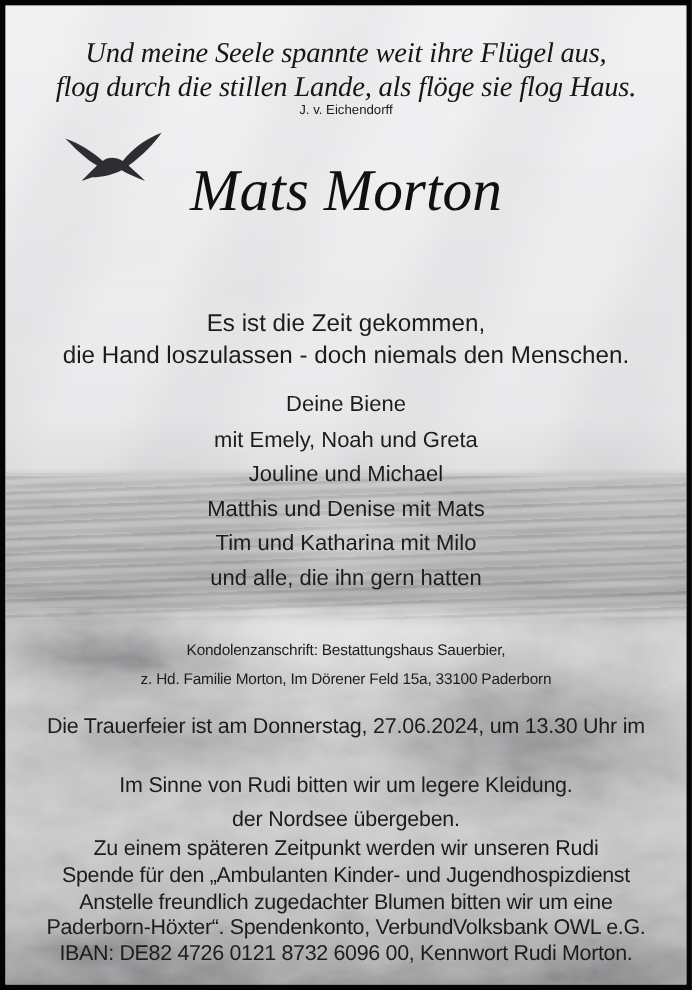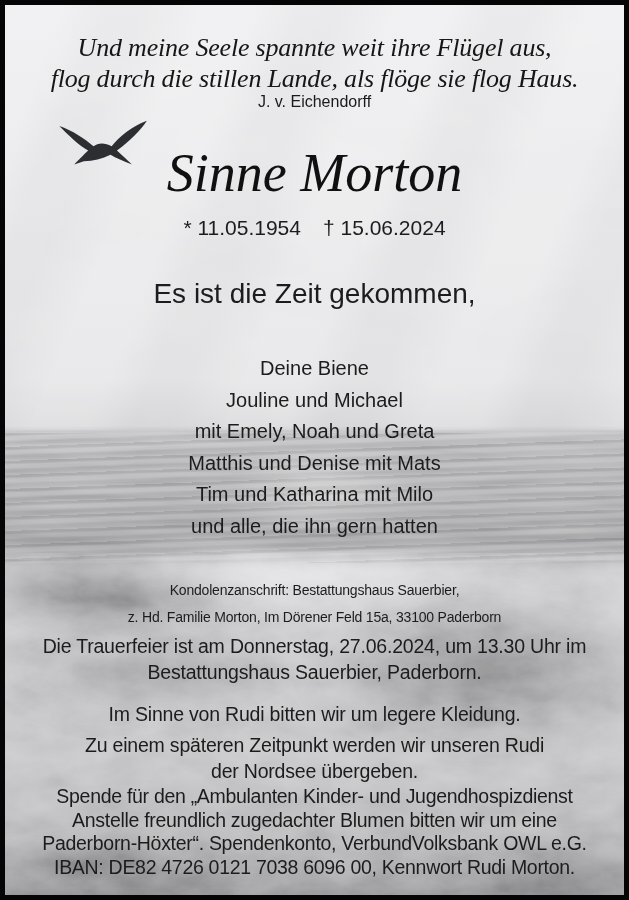--- a/index.html
+++ b/index.html
@@ -65,29 +65,29 @@
   .p-botBand {left:0;top:862px;width:619px;height:40px;border-radius:0;filter:blur(6px);
               background:linear-gradient(180deg,rgba(80,80,84,0),rgba(80,80,84,.30));}
   svg.texture{
     position:absolute;left:0;top:0;width:619px;height:890px;
     mix-blend-mode:overlay;opacity:.55;pointer-events:none;
   }
   
   .tx{position:absolute;left:0;width:619px;text-align:center;}
   .serif-it{font-family:"Liberation Serif", serif;font-style:italic;}
   .poem{top:27px;font-size:26px;line-height:31px;letter-spacing:-0.2px;color:#161616;}
-  .attribution{top:88px;font-size:16px;color:#1a1a1a;}
+  .attribution{top:88px;font-size:12px;color:#1a1a1a;}
   .bird{position:absolute;left:50px;top:106px;width:94px;height:62px;}
   .name{top:138px;font-size:54px;line-height:60px;font-weight:normal;margin:0;color:#101010;}
   .dates{top:211px;font-size:21px;}
   .dates .gap{display:inline-block;width:22px;}
-  .message{top:274px;font-size:28px;line-height:29px;}
+  .message{top:274px;font-size:22px;line-height:29px;}
   .mourners{top:348px;font-size:20px;line-height:31.5px;}
   .condolence{top:572px;font-size:14px;line-height:27px;letter-spacing:-0.2px;}
-  .funeral{top:628px;font-size:19.5px;line-height:26px;letter-spacing:-0.2px;}
+  .funeral{top:642px;font-size:19.5px;line-height:26px;letter-spacing:-0.2px;}
   .dress{top:698px;font-size:19.5px;letter-spacing:-0.2px;}
   .burial{top:727px;font-size:19.5px;line-height:26px;letter-spacing:-0.2px;}
   .donation{top:780px;font-size:19.5px;line-height:23.5px;letter-spacing:-0.3px;}
 </style>
 </head>
 <body>
 
 <div class="card">
 
   <div class="bg"></div>
@@ -145,56 +145,53 @@
          C 60 18, 72 8, 86 3
          C 80 12, 70 22, 58 31
          C 63 36, 68 40, 72 44
          C 64 41, 57 38, 52 35
          C 44 39, 36 41, 27 41
          L 18 44
          C 24 38, 28 34, 31 31
          C 22 26, 12 16, 4 8 Z"></path>
   </svg>
 
-  <h1 class="tx name serif-it">Sinne Morton</h1>
+  <h1 class="tx name serif-it">Mats Morton</h1>
 
-  <div class="tx dates">
-    <span>* 11.05.1954</span><span class="gap"></span><span>† 15.06.2024</span>
-  </div>
 
   <div class="tx message">
     <div>Es ist die Zeit gekommen,</div>
+    <div>die Hand loszulassen - doch niemals den Menschen.</div>
   </div>
 
   <div class="tx mourners">
     <div>Deine Biene</div>
+    <div>mit Emely, Noah und Greta</div>
     <div>Jouline und Michael</div>
-    <div>mit Emely, Noah und Greta</div>
     <div>Matthis und Denise mit Mats</div>
     <div>Tim und Katharina mit Milo</div>
     <div>und alle, die ihn gern hatten</div>
   </div>
 
   <div class="tx condolence">
     <div>Kondolenzanschrift: Bestattungshaus Sauerbier,</div>
     <div>z. Hd. Familie Morton, Im Dörener Feld 15a, 33100 Paderborn</div>
   </div>
 
   <div class="tx funeral">
     <div>Die Trauerfeier ist am Donnerstag, 27.06.2024, um 13.30 Uhr im</div>
-    <div>Bestattungshaus Sauerbier, Paderborn.</div>
   </div>
 
   <div class="tx dress">Im Sinne von Rudi bitten wir um legere Kleidung.</div>
 
   <div class="tx burial">
+    <div>der Nordsee übergeben.</div>
     <div>Zu einem späteren Zeitpunkt werden wir unseren Rudi</div>
-    <div>der Nordsee übergeben.</div>
   </div>
 
   <div class="tx donation">
     <div>Spende für den „Ambulanten Kinder- und Jugendhospizdienst</div>
     <div>Anstelle freundlich zugedachter Blumen bitten wir um eine</div>
     <div>Paderborn-Höxter“. Spendenkonto, VerbundVolksbank OWL e.G.</div>
-    <div>IBAN: DE82 4726 0121 7038 6096 00, Kennwort Rudi Morton.</div>
+    <div>IBAN: DE82 4726 0121 8732 6096 00, Kennwort Rudi Morton.</div>
   </div>
 
 </div>
 
 </body></html>

